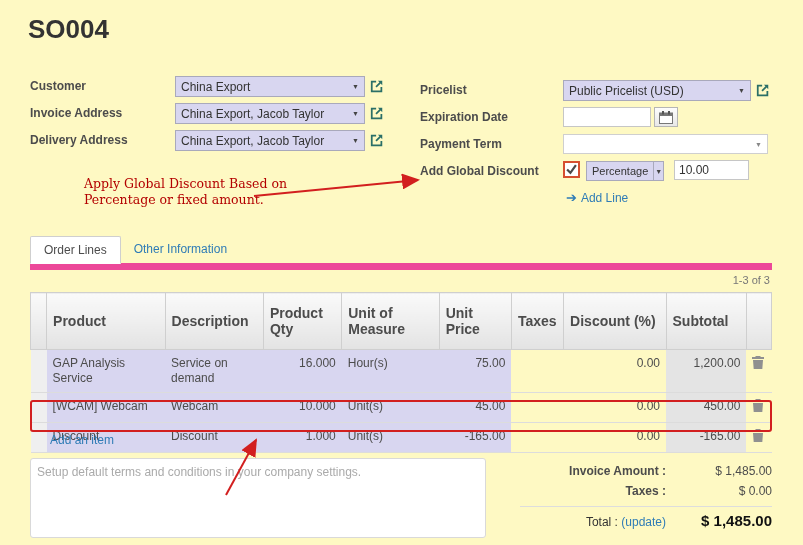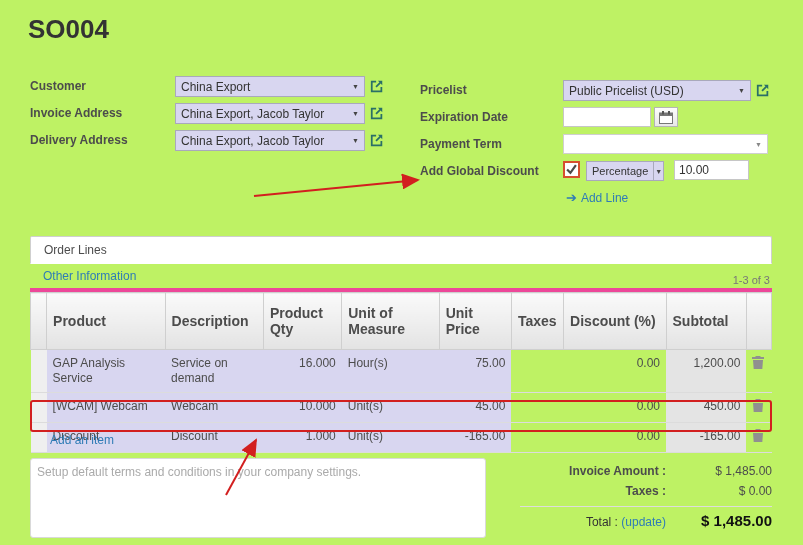--- a/index.html
+++ b/index.html
@@ -1,18 +1,18 @@
 <!DOCTYPE html>
 <html><head>
 <meta charset="utf-8">
 <style>
   * { box-sizing: border-box; margin: 0; padding: 0; }
   html,body { background:#fff; }
   body { font-family: "Liberation Sans", sans-serif; color:#4c4c4c; }
-  .page { position:relative; width:803px; height:545px; background:#bef264; overflow:hidden; }
+  .page { position:relative; width:803px; height:545px; background:#fef9c3; overflow:hidden; }
 
   .title { position:absolute; left:28px; top:14px; font-size:26px; font-weight:bold; color:#333; }
 
   .flabel { position:absolute; font-size:12px; font-weight:bold; color:#4c4c4c; white-space:nowrap; }
 
   .m2o { position:absolute; height:21px; background:#d8d6f0; border:1px solid #a9a9bb;
          display:flex; align-items:center; padding:0 5px; font-size:12px; color:#333; cursor:pointer; }
   .m2o .caret { margin-left:auto; font-size:7px; color:#444; padding-left:4px; }
 
   .extlink { position:absolute; width:14px; height:14px; cursor:pointer; }
@@ -34,21 +34,21 @@
                  display:flex; align-items:center; font-size:11px; color:#333; cursor:pointer; }
   .mini-select .txt { padding:0 5px; }
   .mini-select .arrowbox { height:100%; width:14px; border-left:1px solid #a9a9bb;
                  display:flex; align-items:center; justify-content:center; font-size:7px; color:#444; }
 
   .addline { position:absolute; font-size:12px; color:#2f7cb6; cursor:pointer; display:flex; align-items:center; gap:4px; }
   .addline .arrow { color:#2f7cb6; font-size:13px; }
 
   .note { position:absolute; font-family:"DejaVu Serif", serif; font-size:12.5px; color:#b30000; line-height:1.3; }
 
-  .tabs { position:absolute; left:30px; top:236px; width:742px; display:flex; border-bottom:5px solid #ec4899;flex-direction:column; }
+  .tabs { position:absolute; left:30px; top:236px; width:742px; display:flex; border-bottom:7px solid #ec4899; }
   .tab { padding:6px 13px; font-size:12px; margin-bottom:-1px; cursor:pointer; }
   .tab.active { border:1px solid #cfcfcf; border-bottom:1px solid #fff; background:#fff;
                 color:#4c4c4c; border-radius:2px 2px 0 0; }
   .tab.inactive { color:#2f7cb6; }
 
   .pager { position:absolute; top:274px; right:33px; font-size:11px; color:#777; }
 
   table.lines { position:absolute; left:30px; top:292px; width:742px; border-collapse:collapse;
                 font-size:12px; color:#4c4c4c; table-layout:fixed; }
   table.lines th { background:linear-gradient(#fafafa,#e3e3e3); border:1px solid #cfcfcf;
@@ -160,20 +160,24 @@
     <span class="txt">Percentage</span>
     <span class="arrowbox">▼</span>
   </div>
   <input class="txtinput" style="left: 674px; top: 160px; width: 75px;" value="10.00">
 
   <div class="addline" style="left:566px; top:190px;">
     <span class="arrow">➔</span>
     <span>Add Line</span>
   </div>
 
+  <div class="note" style="left:84px; top:176px; width:210px;">
+    <div>Apply Global Discount Based on</div>
+    <div>Percentage or fixed amount.</div>
+  </div>
 
   <div class="tabs">
     <div class="tab active">Order Lines</div>
     <div class="tab inactive">Other Information</div>
   </div>
 
   <div class="pager">1-3 of 3</div>
 
   <table class="lines">
     <colgroup>

